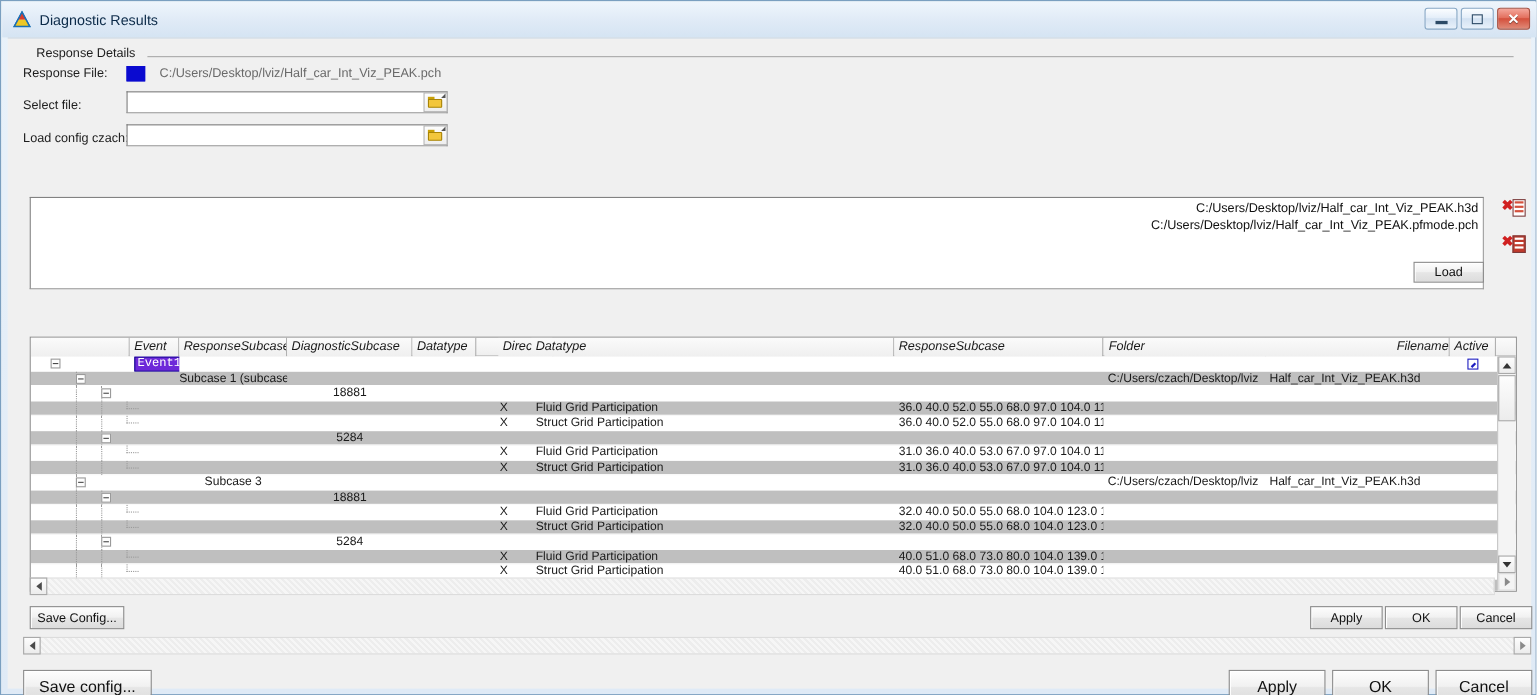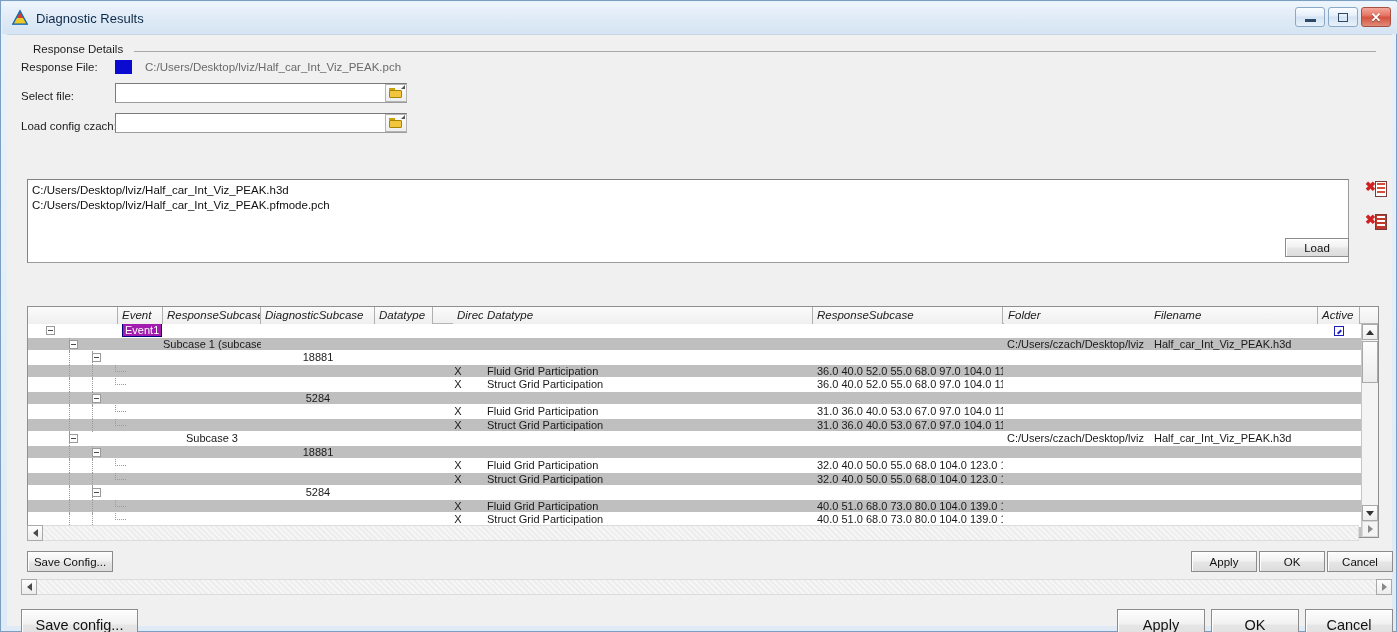--- a/index.html
+++ b/index.html
@@ -122,21 +122,21 @@
   }
 
   
   .filelist {
     position: absolute; left: 20px; top: 144px; width: 1322px; height: 84px;
     background: #ffffff; border: 1px solid #9c9c9c;
     border-top-color: #828282; border-left-color: #828282;
     padding: 3px 4px; overflow: hidden;
   }
   .filelist div {
-    font-size: 11.5px; color: #101010; line-height: 15px; white-space: nowrap;
+    font-size: 11.5px; color: #101010; line-height: 15px; white-space: nowrap; text-align: right;
   }
 
   .side-icons { position: absolute; left: 1358px; top: 144px; width: 26px; }
   .del-ico {
     position: relative; width: 22px; height: 20px; margin-bottom: 13px;
   }
   .del-ico .sheet {
     position: absolute; right: 0; top: 2px; width: 12px; height: 16px;
     background: #ffffff; border: 1px solid #7a3a3a;
   }
@@ -191,22 +191,23 @@
     border-bottom: 1px solid #ffffff;
   }
   .trow.alt { background: #bfbfbf; }
   .trow.plain { background: #ffffff; }
   .cell {
     position: absolute; top: 0; height: 13.5px; line-height: 13.5px;
     font-size: 11px; color: #1a1a1a; white-space: nowrap; overflow: hidden;
   }
   .cell.center { text-align: center; }
   .sel-chip {
-    background: #a21caf; color: #ffffff; padding: 0 2px;
+    background: #6d28d9; color: #ffffff; padding: 0 2px;
     border: 1px solid #000080;
+    font-family: Liberation Mono, monospace;
   }
   .expander {
     position: absolute; width: 9px; height: 9px;
     border: 1px solid #9a9a9a; background: #fdfdfd;
     top: 2px;
   }
   .expander::before {
     content: ""; position: absolute; left: 1px; top: 3px;
     width: 5px; height: 1px; background: #4a4a4a;
   }
@@ -358,21 +359,21 @@
         <div class="thead" id="thead">
             <div class="th" style="left: 0px; width: 90px;"></div>
             <div class="th" style="left: 90px; width: 45px;">Event</div>
             <div class="th" style="left: 135px; width: 98px;">ResponseSubcase</div>
             <div class="th" style="left: 233px; width: 114px;">DiagnosticSubcase</div>
             <div class="th" style="left: 347px; width: 58px;">Datatype</div>
             <div class="th" style="left: 405px; width: 50px; margin-left: 20px;">Direction</div>
             <div class="th" style="left: 455px; width: 330px;">Datatype</div>
             <div class="th" style="left: 785px; width: 190px;">ResponseSubcase</div>
             <div class="th" style="left: 976px; width: 147px;">Folder</div>
-            <div class="th" style="left: 1122px; width: 168px;">Filename</div>
+            <div class="th" style="left: 1122px; width: 168px; text-align: right;">Filename</div>
             <div class="th" style="left: 1290px; width: 42px;">Active</div>
           </div>
         <div class="tbody" id="tbody">
             <div class="trow plain">
               <div class="expander" style="left: 18px;"></div>
               <div class="cell" style="left: 94px; width: 41px;"><span class="sel-chip">Event1</span></div>
               <div class="chk" style="left: 1306px;"></div>
             </div>
             <div class="trow alt">
               <div class="tline-v" style="left: 41px;"></div>

